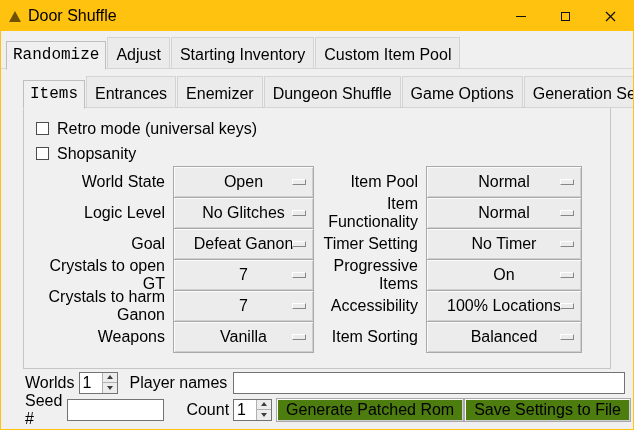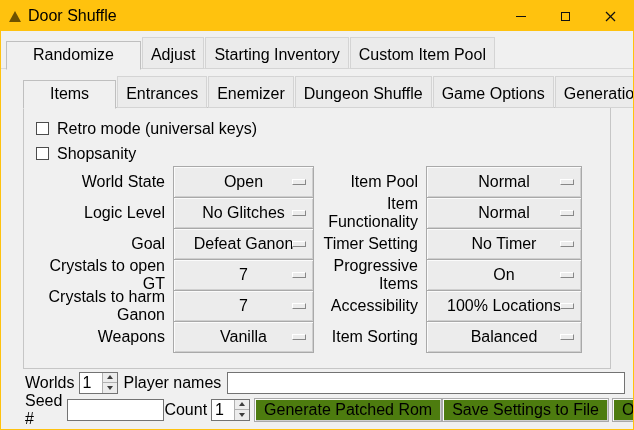--- a/index.html
+++ b/index.html
@@ -16,21 +16,21 @@
     border-bottom:11px solid #6e5200; }
   .title { margin-left:7px; }
   .win-btns { margin-left:auto; display:flex; height:100%; }
   .win-btn { width:45px; height:100%; display:flex; align-items:center; justify-content:center; }
   .glyph-min { width:10px; height:1px; background:#111; }
   .glyph-max { width:9px; height:9px; border:1px solid #111; }
   
   .outer-tabs { display:flex; align-items:flex-end; padding:6px 0 0 5px; position:relative; z-index:3; }
   .tab { padding:8px 8px 4px; background:#ebebeb; border:1px solid #d4d4d4; margin-right:1px; white-space:nowrap; }
   .tab.selected { background:#f0f0f0; border-color:#bfbfbf; border-bottom:1px solid #f0f0f0;
-    padding:4px 26px 5px; margin-bottom:-1px; position:relative; z-index:4; }
+    padding:4px 6px 5px; margin-bottom:-1px; position:relative; z-index:4;font-family:Liberation Mono, monospace; }
   .outer-sep { border-top:1px solid #d8d8d8; margin-top:-1px; }
   .inner-tabs { display:flex; align-items:flex-end; margin:7px 0 0 22px; position:relative; z-index:2; }
   
   .inner-pane { margin:7px 22px; border:1px solid #c6c6c6; height:262px; padding:8px 6px 6px; background:#f0f0f0; position:relative; z-index:1; margin-top:-1px; }
   .check-row { display:flex; align-items:center; height:25px; margin-left:6px; }
   .checkbox { width:13px; height:13px; background:#fff; border:1px solid #4c4c4c; margin-right:8px; }
   .opt-row { display:flex; align-items:center; height:31px; }
   .lab-l { width:143px; text-align:right; padding-right:8px; }
   .lab-r { width:112px; text-align:right; padding-right:8px; }
   .dropdown { height:32px; background:#ececec; border:1px solid #a9a9a9;
@@ -49,21 +49,21 @@
   .spin { display:inline-flex; height:22px; border:1px solid #737373; background:#fff; }
   .spin input { width:22px; border:none; outline:none; font:inherit; padding:0 0 0 3px; }
   .spin-btns { display:flex; flex-direction:column; width:15px; border-left:1px solid #b0b0b0; }
   .spin-btn { flex:1; display:flex; align-items:center; justify-content:center; background:#ececec; }
   .spin-btn + .spin-btn { border-top:1px solid #b0b0b0; }
   .arrow-up { width:0; height:0; border-left:3px solid transparent; border-right:3px solid transparent; border-bottom:4px solid #3d3d3d; }
   .arrow-down { width:0; height:0; border-left:3px solid transparent; border-right:3px solid transparent; border-top:4px solid #3d3d3d; }
   .btn { height:24px; background:#4d7c0f; border:1px solid #a9a9a9;
     box-shadow:inset 1px 1px 0 #fbfbfb, inset -1px -1px 0 #cfcfcf;
     padding:0 9px; font:inherit; display:inline-flex; align-items:center; white-space:nowrap; cursor:default; }
-  .ml4{margin-left:4px;} .ml10{margin-left:6px;} .ml22{} .ml3{margin-left:3px;}
+  .ml4{margin-left:4px;} .ml10{margin-left:12px;} .ml22{margin-left:22px;} .ml3{margin-left:3px;}
   .grow{flex:1;}
   .pn-entry{flex:1; margin-left:6px;}
   .seed-entry{width:97px; margin-left:5px;}
 </style>
 </head>
 <body>
 
 <div class="window">
 
   <div class="titlebar">

